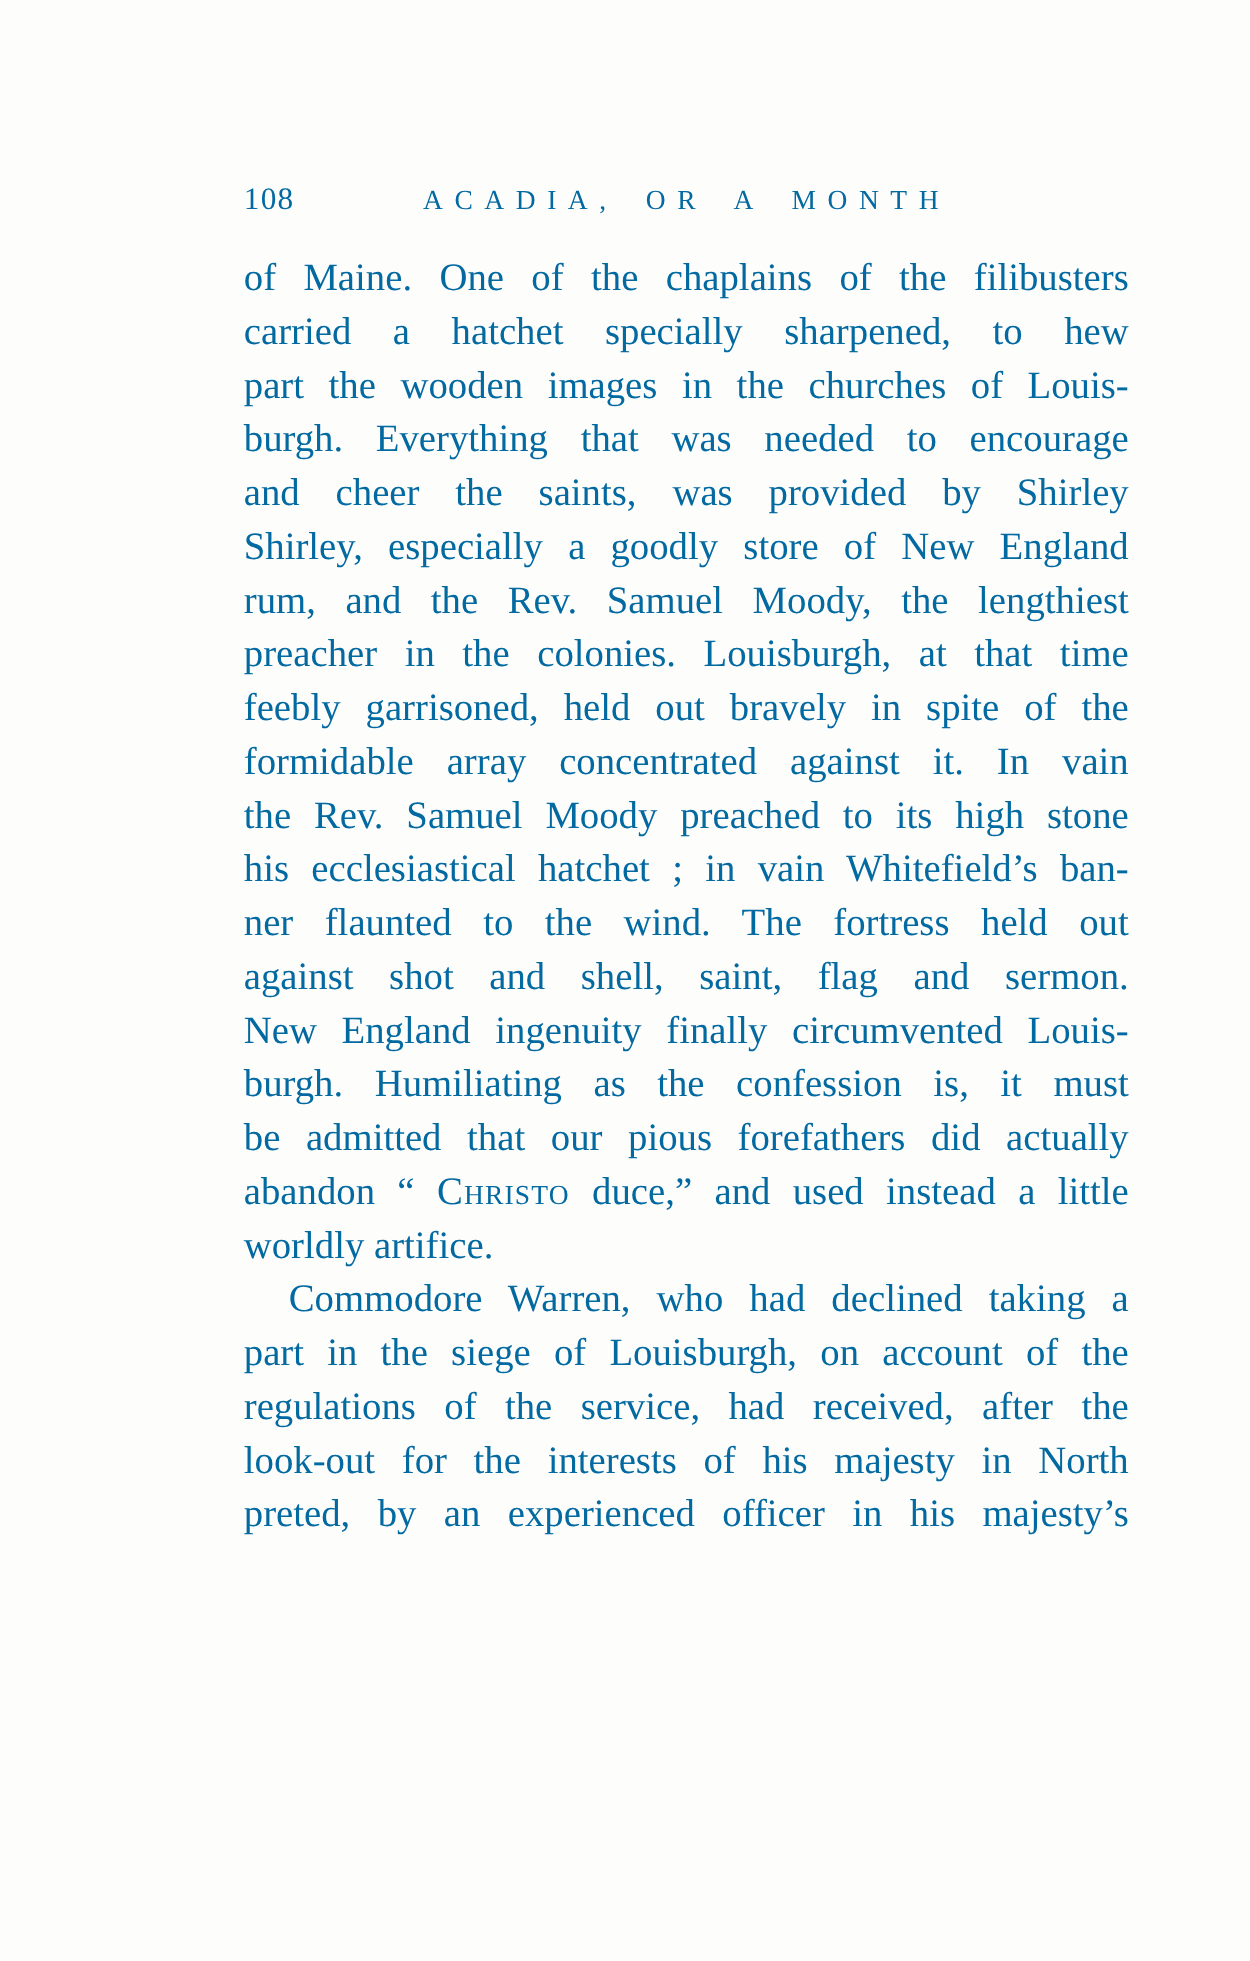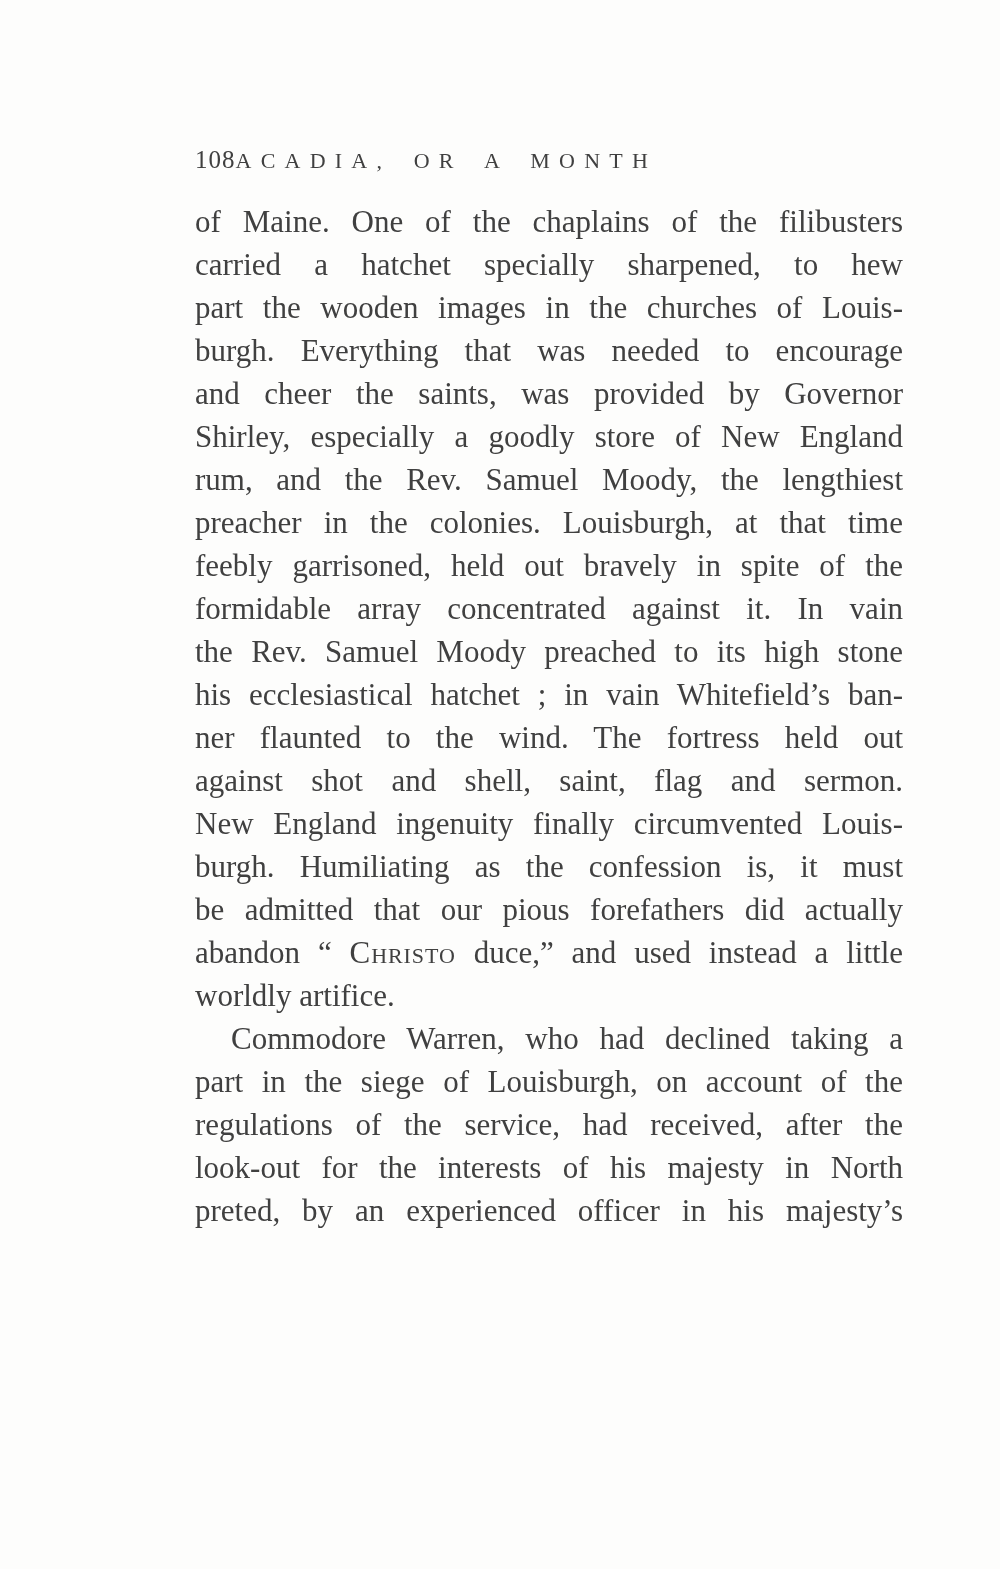--- a/index.html
+++ b/index.html
@@ -6,21 +6,21 @@
     margin: 0;
     padding: 0;
     background: #e9e9e9;
   }
   .page {
     position: relative;
     width: 1000px;
     height: 1569px;
     margin: 0 auto;
     background: #fdfdfc;
-    color: #404040;
+    color: #0369a1;
     font-family: "Liberation Serif", "DejaVu Serif", serif;
     overflow: hidden;
   }
   .text-block {
     position: absolute;
     left: 195px;
     top: 146px;
     width: 708px;
   }
   .header-row {
@@ -28,20 +28,21 @@
     align-items: baseline;
     margin-bottom: 26px;
   }
   .page-number {
     font-size: 25px;
     letter-spacing: 1px;
     flex: 0 0 auto;
   }
   .running-header {
     flex: 1 1 auto;
+    text-align: center;
     font-size: 22px;
     letter-spacing: 0.42em;
     word-spacing: 0.35em;
     padding-right: 40px; 
     white-space: nowrap;
   }
   .page-body {
     font-size: 31px;
   }
   .line {
@@ -69,21 +70,21 @@
   <div class="text-block">
     <div class="header-row">
       <span class="page-number">108</span>
       <span class="running-header">ACADIA, OR A MONTH</span>
     </div>
     <div class="page-body">
         <div class="line">of Maine.  One of the chaplains of the filibusters</div>
         <div class="line">carried a hatchet specially sharpened, to hew</div>
         <div class="line">part the wooden images in the churches of Louis-</div>
         <div class="line">burgh.  Everything that was needed to encourage</div>
-        <div class="line">and cheer the saints, was provided by Governor</div>
+        <div class="line">and cheer the saints, was provided by Shirley</div>
         <div class="line">Shirley, especially a goodly store of New England</div>
         <div class="line">rum, and the Rev. Samuel Moody, the lengthiest</div>
         <div class="line">preacher in the colonies.  Louisburgh, at that time</div>
         <div class="line">feebly garrisoned, held out bravely in spite of the</div>
         <div class="line">formidable array concentrated against it.  In vain</div>
         <div class="line">the Rev. Samuel Moody preached to its high stone</div>
         <div class="line">his ecclesiastical hatchet ; in vain Whitefield’s ban-</div>
         <div class="line">ner flaunted to the wind.  The fortress held out</div>
         <div class="line">against shot and shell, saint, flag and sermon.</div>
         <div class="line">New England ingenuity finally circumvented Louis-</div>

